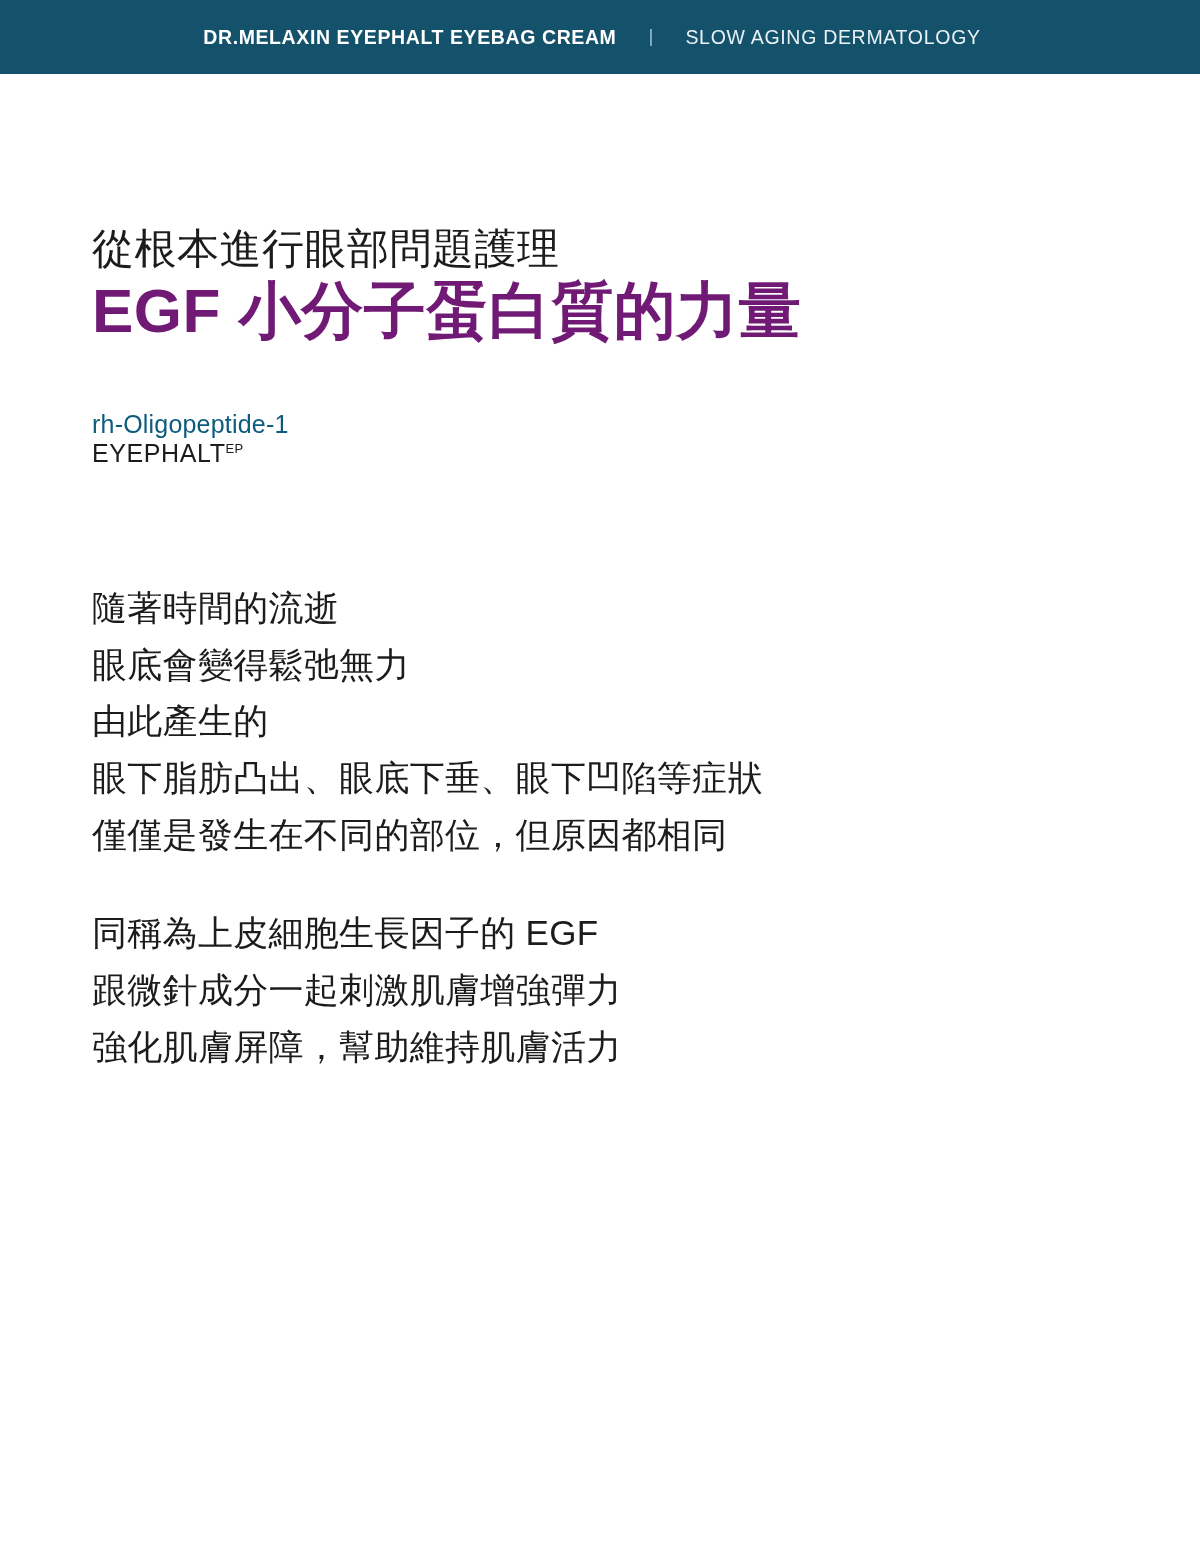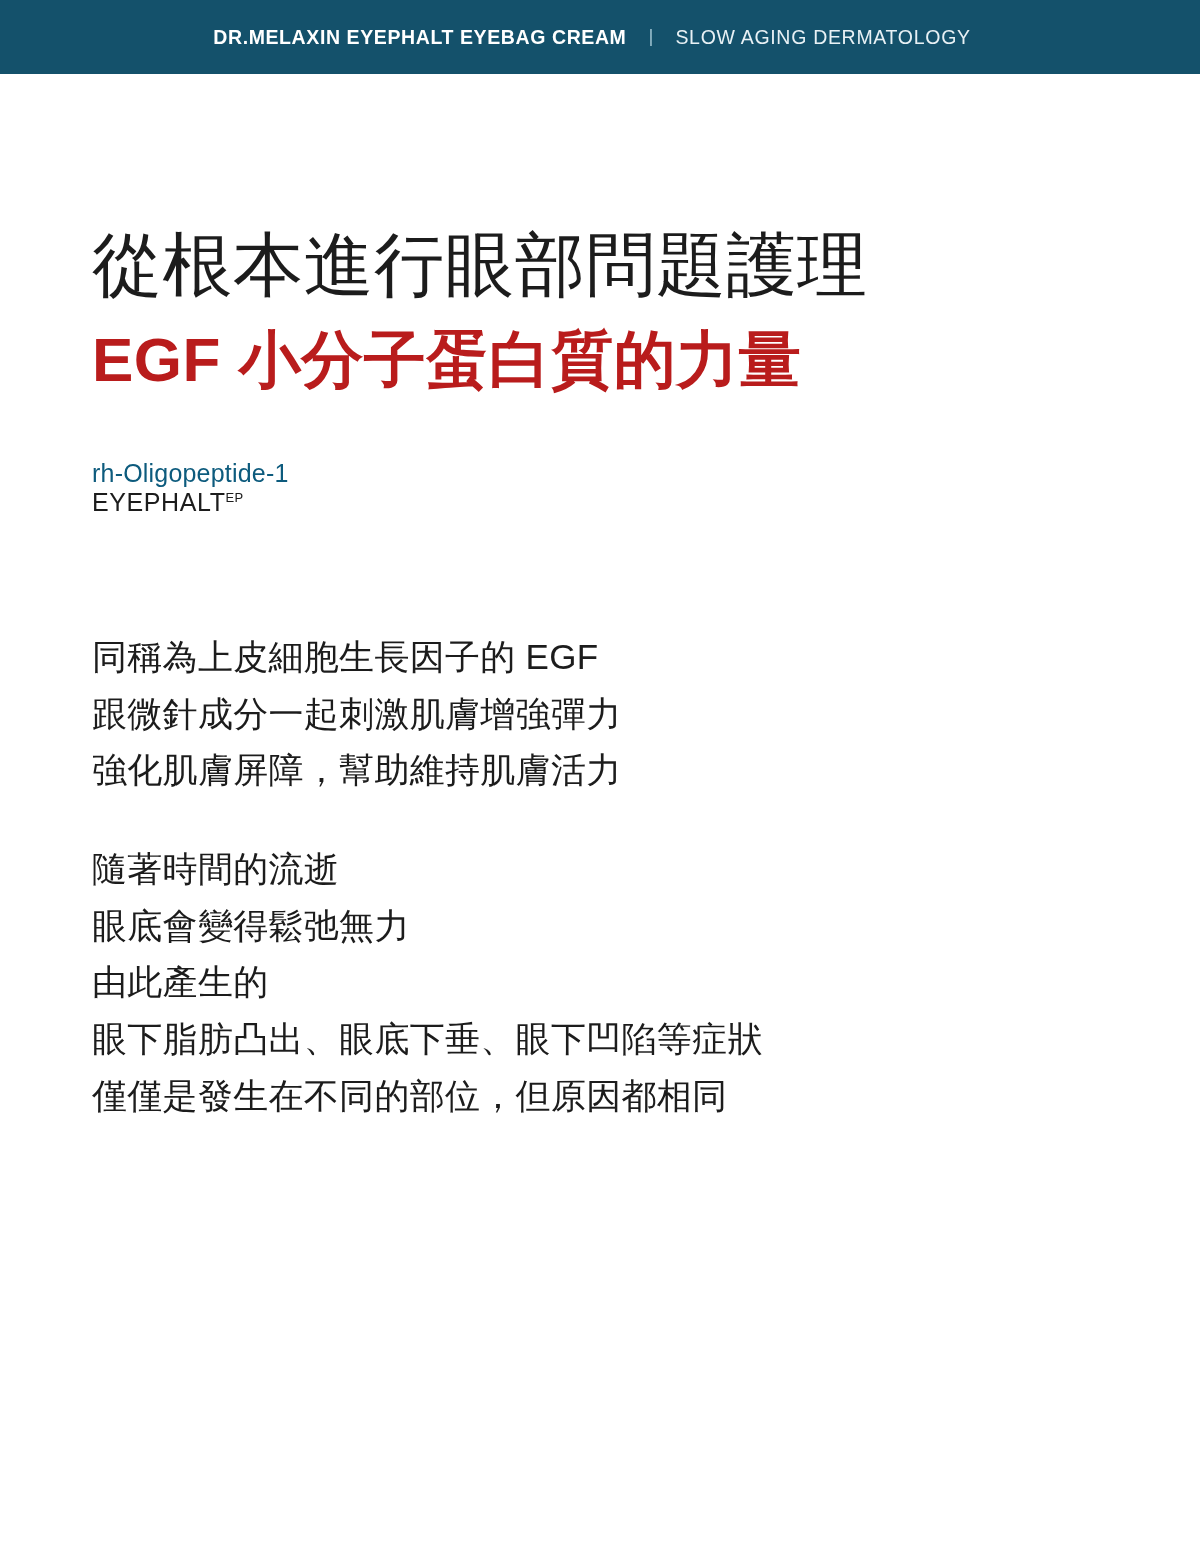--- a/index.html
+++ b/index.html
@@ -22,21 +22,21 @@
     height: 74px;
     background: #14516b;
     display: flex;
     align-items: center;
     justify-content: center;
     box-sizing: border-box;
   }
   .topbar-inner {
     display: flex;
     align-items: center;
-    gap: 22px;
+    gap: 32px;
     transform: translateX(-8px);
   }
   .topbar-brand {
     color: #ffffff;
     font-size: 19.5px;
     font-weight: bold;
     letter-spacing: 0.6px;
   }
   .topbar-divider {
     color: #9cc0cf;
@@ -54,33 +54,33 @@
   
   .content {
     padding: 0 0 0 92px;
     box-sizing: border-box;
   }
 
   .headline-block {
     margin-top: 150px;
   }
   .headline-1 {
-    font-size: 70px;
+    font-size: 42px;
     line-height: 1.18;
     font-weight: 400;
     color: #1c1c1c;
     letter-spacing: 0.5px;
   }
   .headline-2 {
     font-size: 62px;
     line-height: 1.2;
     font-weight: bold;
-    color: #b91c1c;
+    color: #701a75;
     letter-spacing: 0.5px;
-    margin-top: 16px;
+    margin-top: 0;
   }
 
   .sub-block {
     margin-top: 62px;
   }
   .sub-1 {
     font-size: 25px;
     font-weight: normal;
     color: #0d5b7d;
     letter-spacing: 0.2px;
@@ -133,26 +133,26 @@
     <div class="headline-2">EGF 小分子蛋白質的力量</div>
   </div>
 
   <div class="sub-block">
     <div class="sub-1">rh-Oligopeptide-1</div>
     <div class="sub-2"><span>EYEPHALT</span><sup>EP</sup></div>
   </div>
 
   <div class="body-block">
     <div class="body-para">
-      <div class="body-line">同稱為上皮細胞生長因子的 EGF</div>
-      <div class="body-line">跟微針成分一起刺激肌膚增強彈力</div>
-      <div class="body-line">強化肌膚屏障，幫助維持肌膚活力</div>
-    </div>
-    <div class="body-para">
       <div class="body-line">隨著時間的流逝</div>
       <div class="body-line">眼底會變得鬆弛無力</div>
       <div class="body-line">由此產生的</div>
       <div class="body-line">眼下脂肪凸出、眼底下垂、眼下凹陷等症狀</div>
       <div class="body-line">僅僅是發生在不同的部位，但原因都相同</div>
     </div>
+    <div class="body-para">
+      <div class="body-line">同稱為上皮細胞生長因子的 EGF</div>
+      <div class="body-line">跟微針成分一起刺激肌膚增強彈力</div>
+      <div class="body-line">強化肌膚屏障，幫助維持肌膚活力</div>
+    </div>
   </div>
 
 </div>
 
 </body></html>

